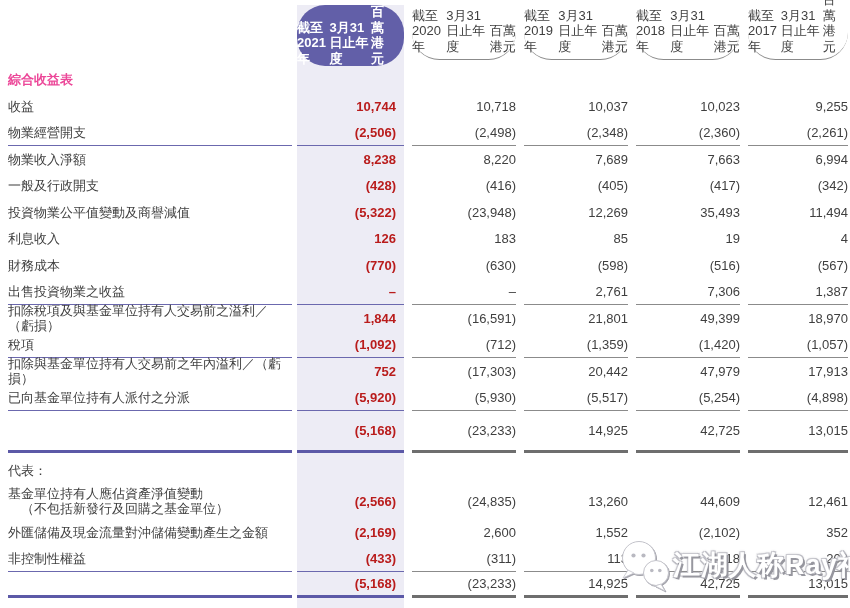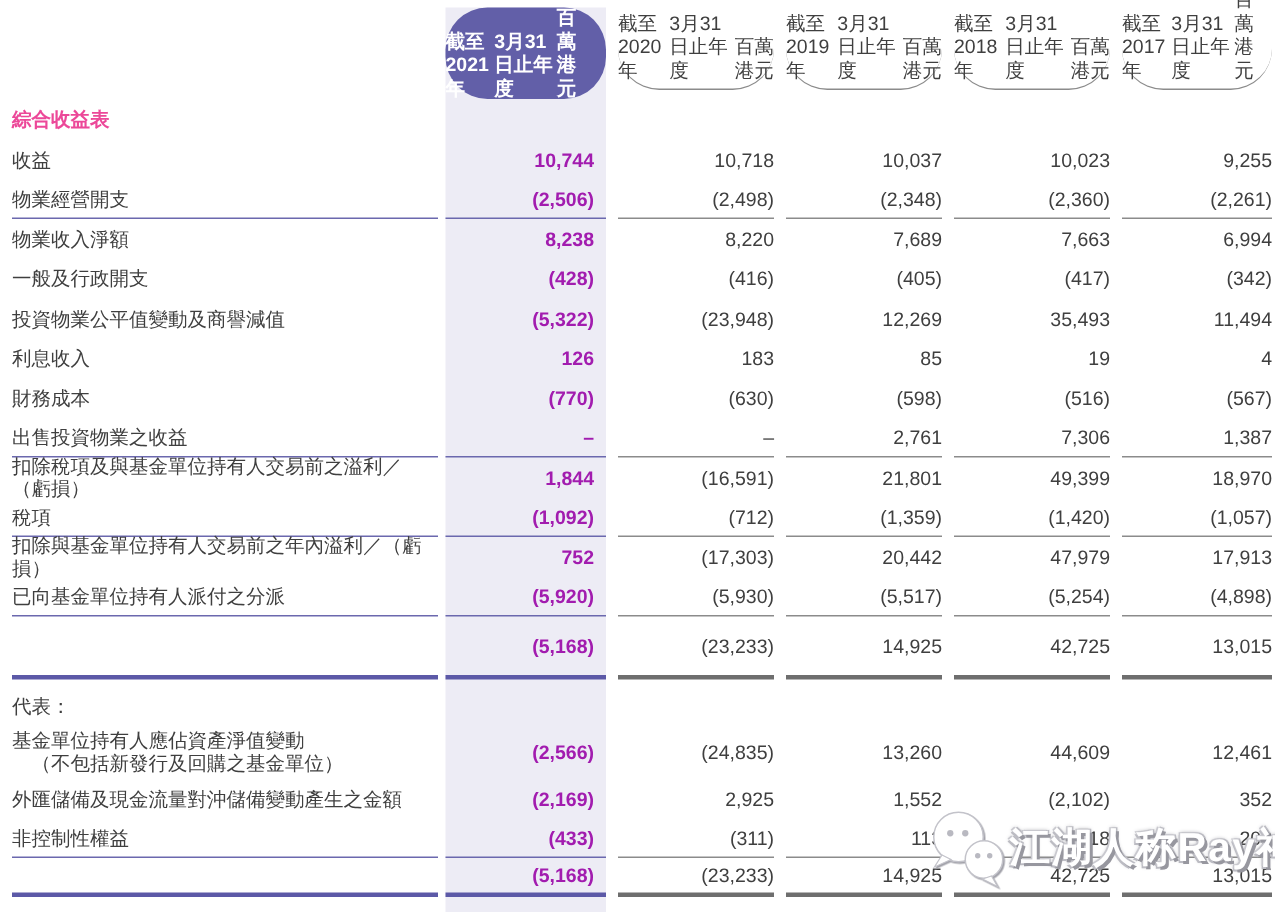--- a/index.html
+++ b/index.html
@@ -22,21 +22,21 @@
   .k-section-header{height:27px;}
   .k-data{height:26.5px;}
   .k-blank-total{height:42px;}
   .k-represents{height:34px;}
   .k-data-twoline{height:32px;}
   .k-final-total{height:26px;}
   .cell{display:flex;flex-direction:column;justify-content:center;font-size:13px;line-height:15px;
         color:#3f3f3f;box-sizing:border-box;}
   .c-label{width:284px;margin-left:8px;align-items:flex-start;}
   .c-hl{width:107px;margin-left:5px;padding-right:8px;align-items:flex-end;
-        color:#a21caf;font-weight:bold;}
+        color:#b91c1c;font-weight:bold;}
   .c-v{width:104px;margin-left:8px;align-items:flex-end;}
   .c-v.last{width:100px;}
   .k-data-twoline .cell{justify-content:center;padding-bottom:4px;}
   .k-section-header .c-label{color:#ec4899;font-weight:bold;}
   .indent{padding-left:13px;}
   
   .bb-thin-p{border-bottom:1.5px solid #6b68ae;}
   .bb-thin-g{border-bottom:1.5px solid #8b8b8b;}
   .bb-thick-p{border-bottom:3px solid #5c59a7;}
   .bb-thick-g{border-bottom:3px solid #6e6e6e;}
@@ -231,21 +231,21 @@
         <div class="cell c-v">(24,835)</div>
         <div class="cell c-v">13,260</div>
         <div class="cell c-v">44,609</div>
         <div class="cell c-v last">12,461</div>
       </div>
       <div class="row k-data">
         <div class="cell c-label">
           <div>外匯儲備及現金流量對沖儲備變動產生之金額</div>
         </div>
         <div class="cell c-hl">(2,169)</div>
-        <div class="cell c-v">2,925</div>
+        <div class="cell c-v">2,600</div>
         <div class="cell c-v">1,552</div>
         <div class="cell c-v">(2,102)</div>
         <div class="cell c-v last">352</div>
       </div>
       <div class="row k-data">
         <div class="cell c-label bb-thin-p">
           <div>非控制性權益</div>
         </div>
         <div class="cell c-hl bb-thin-p">(433)</div>
         <div class="cell c-v bb-thin-g">(311)</div>

